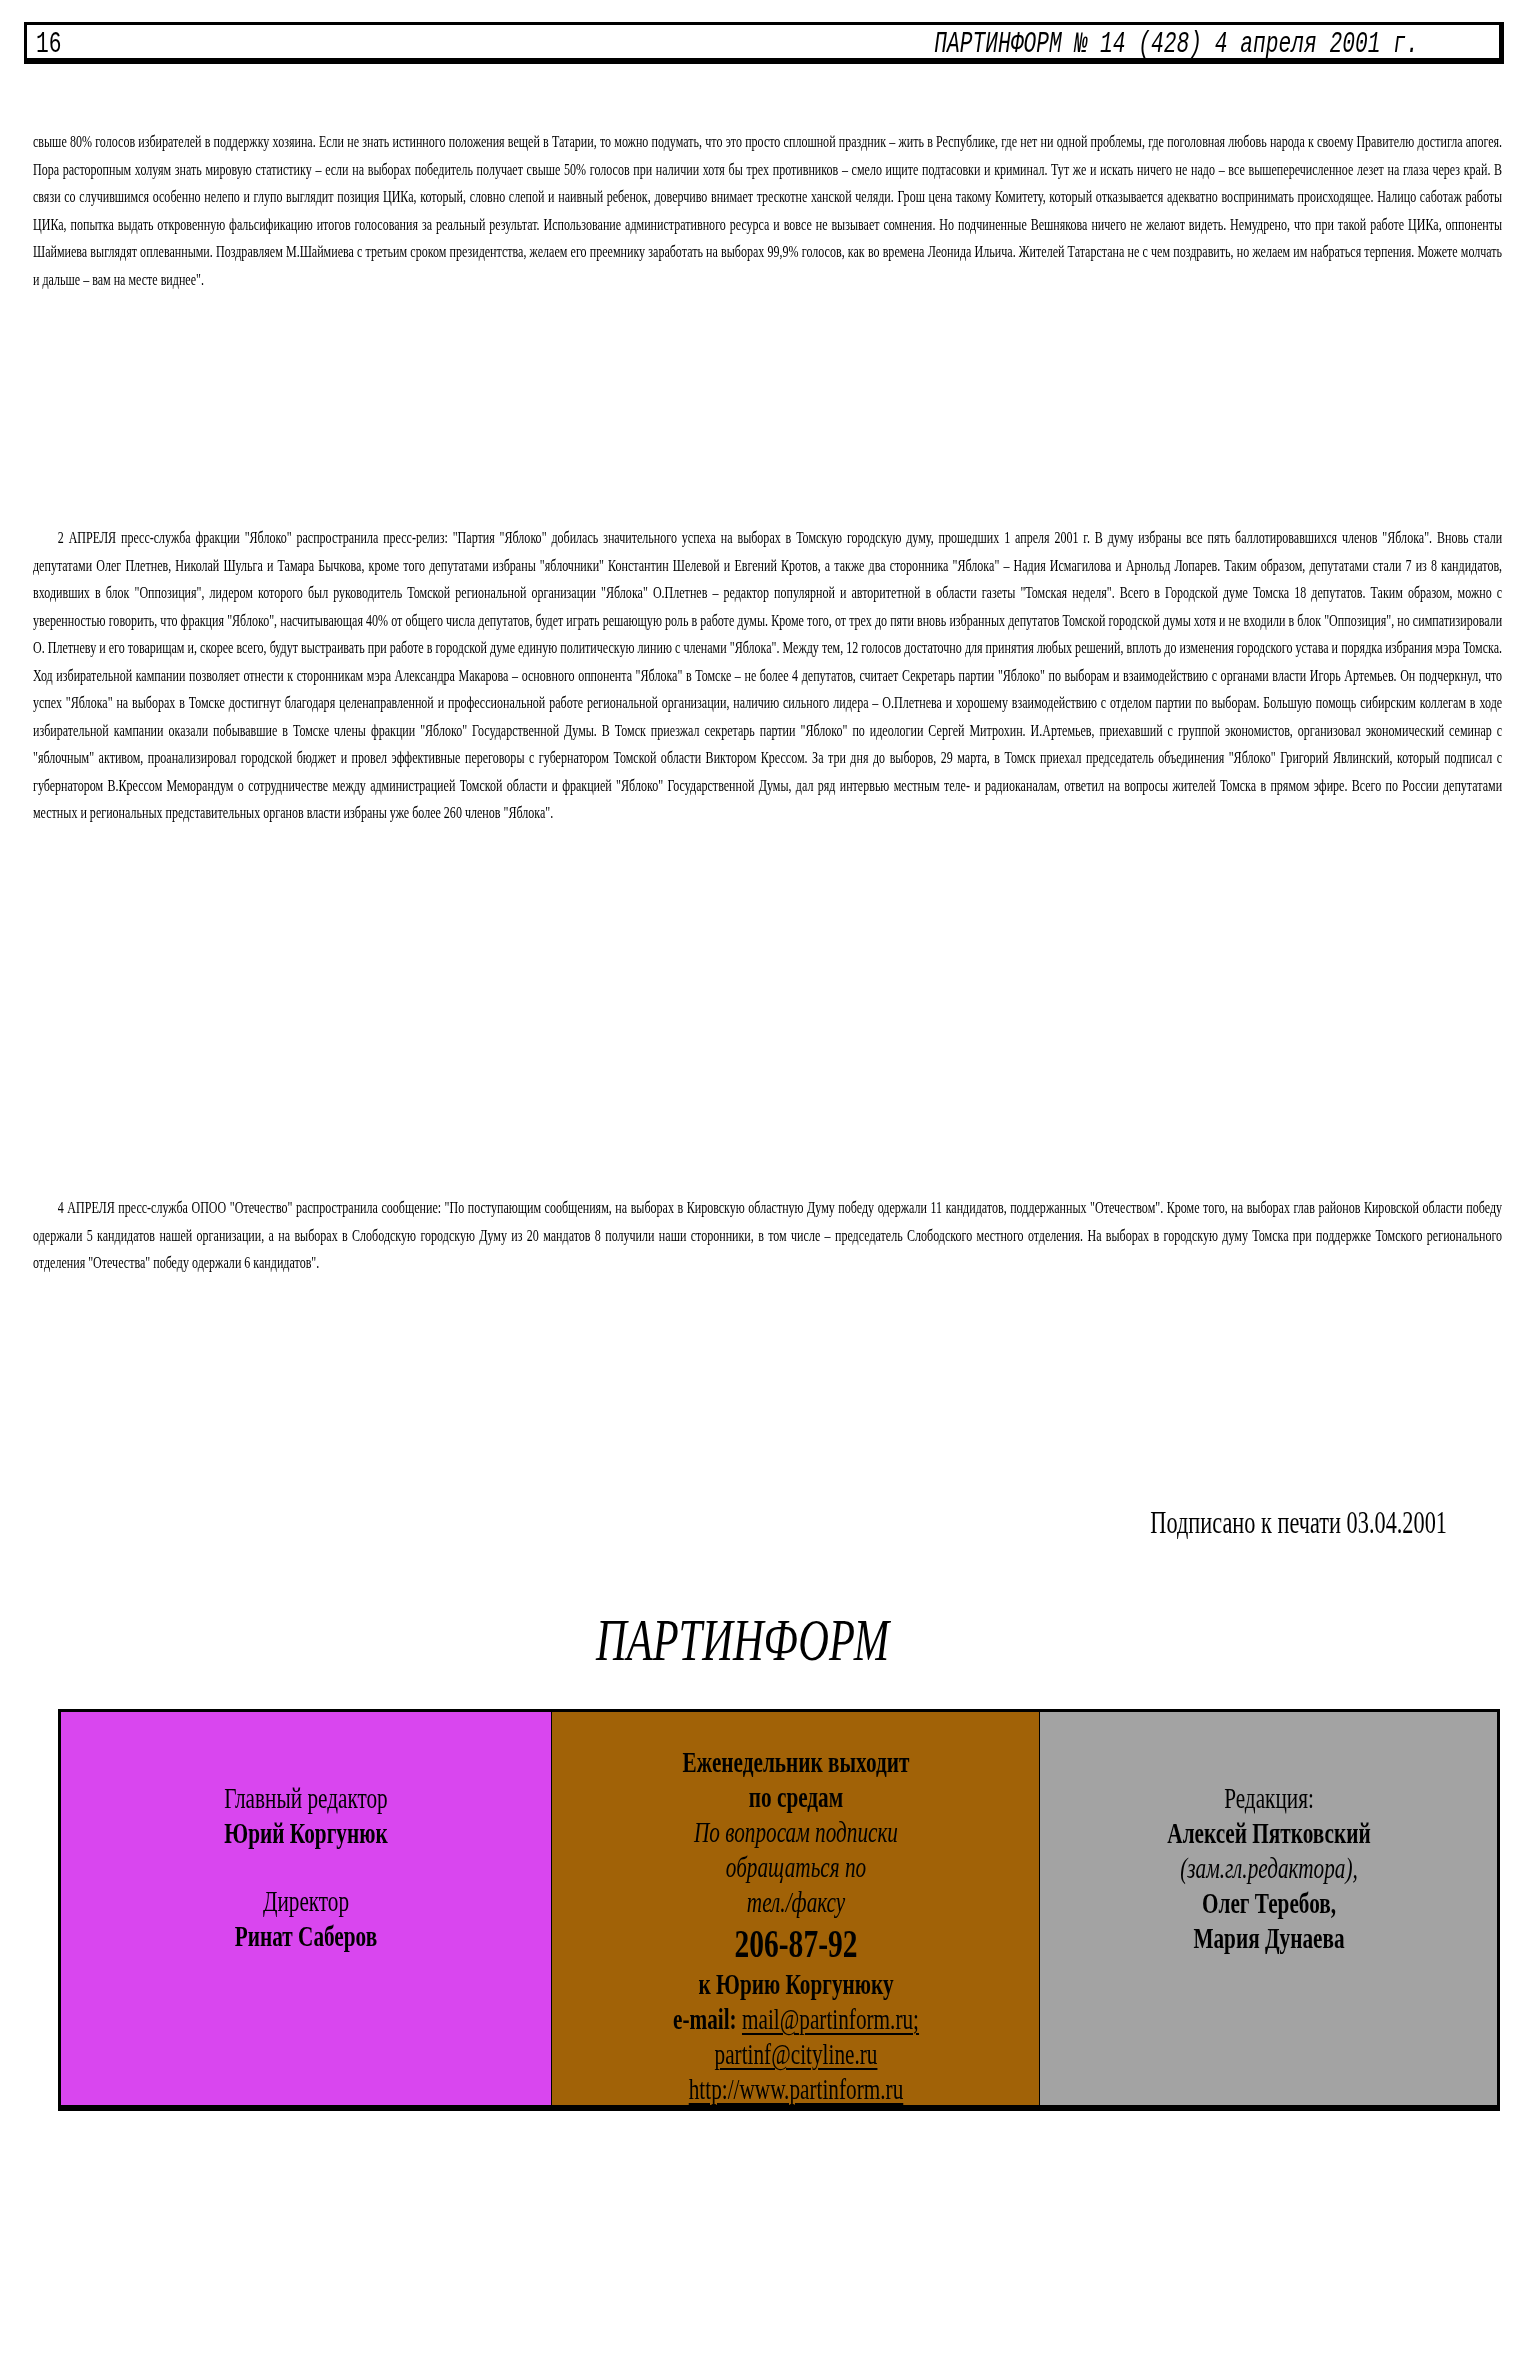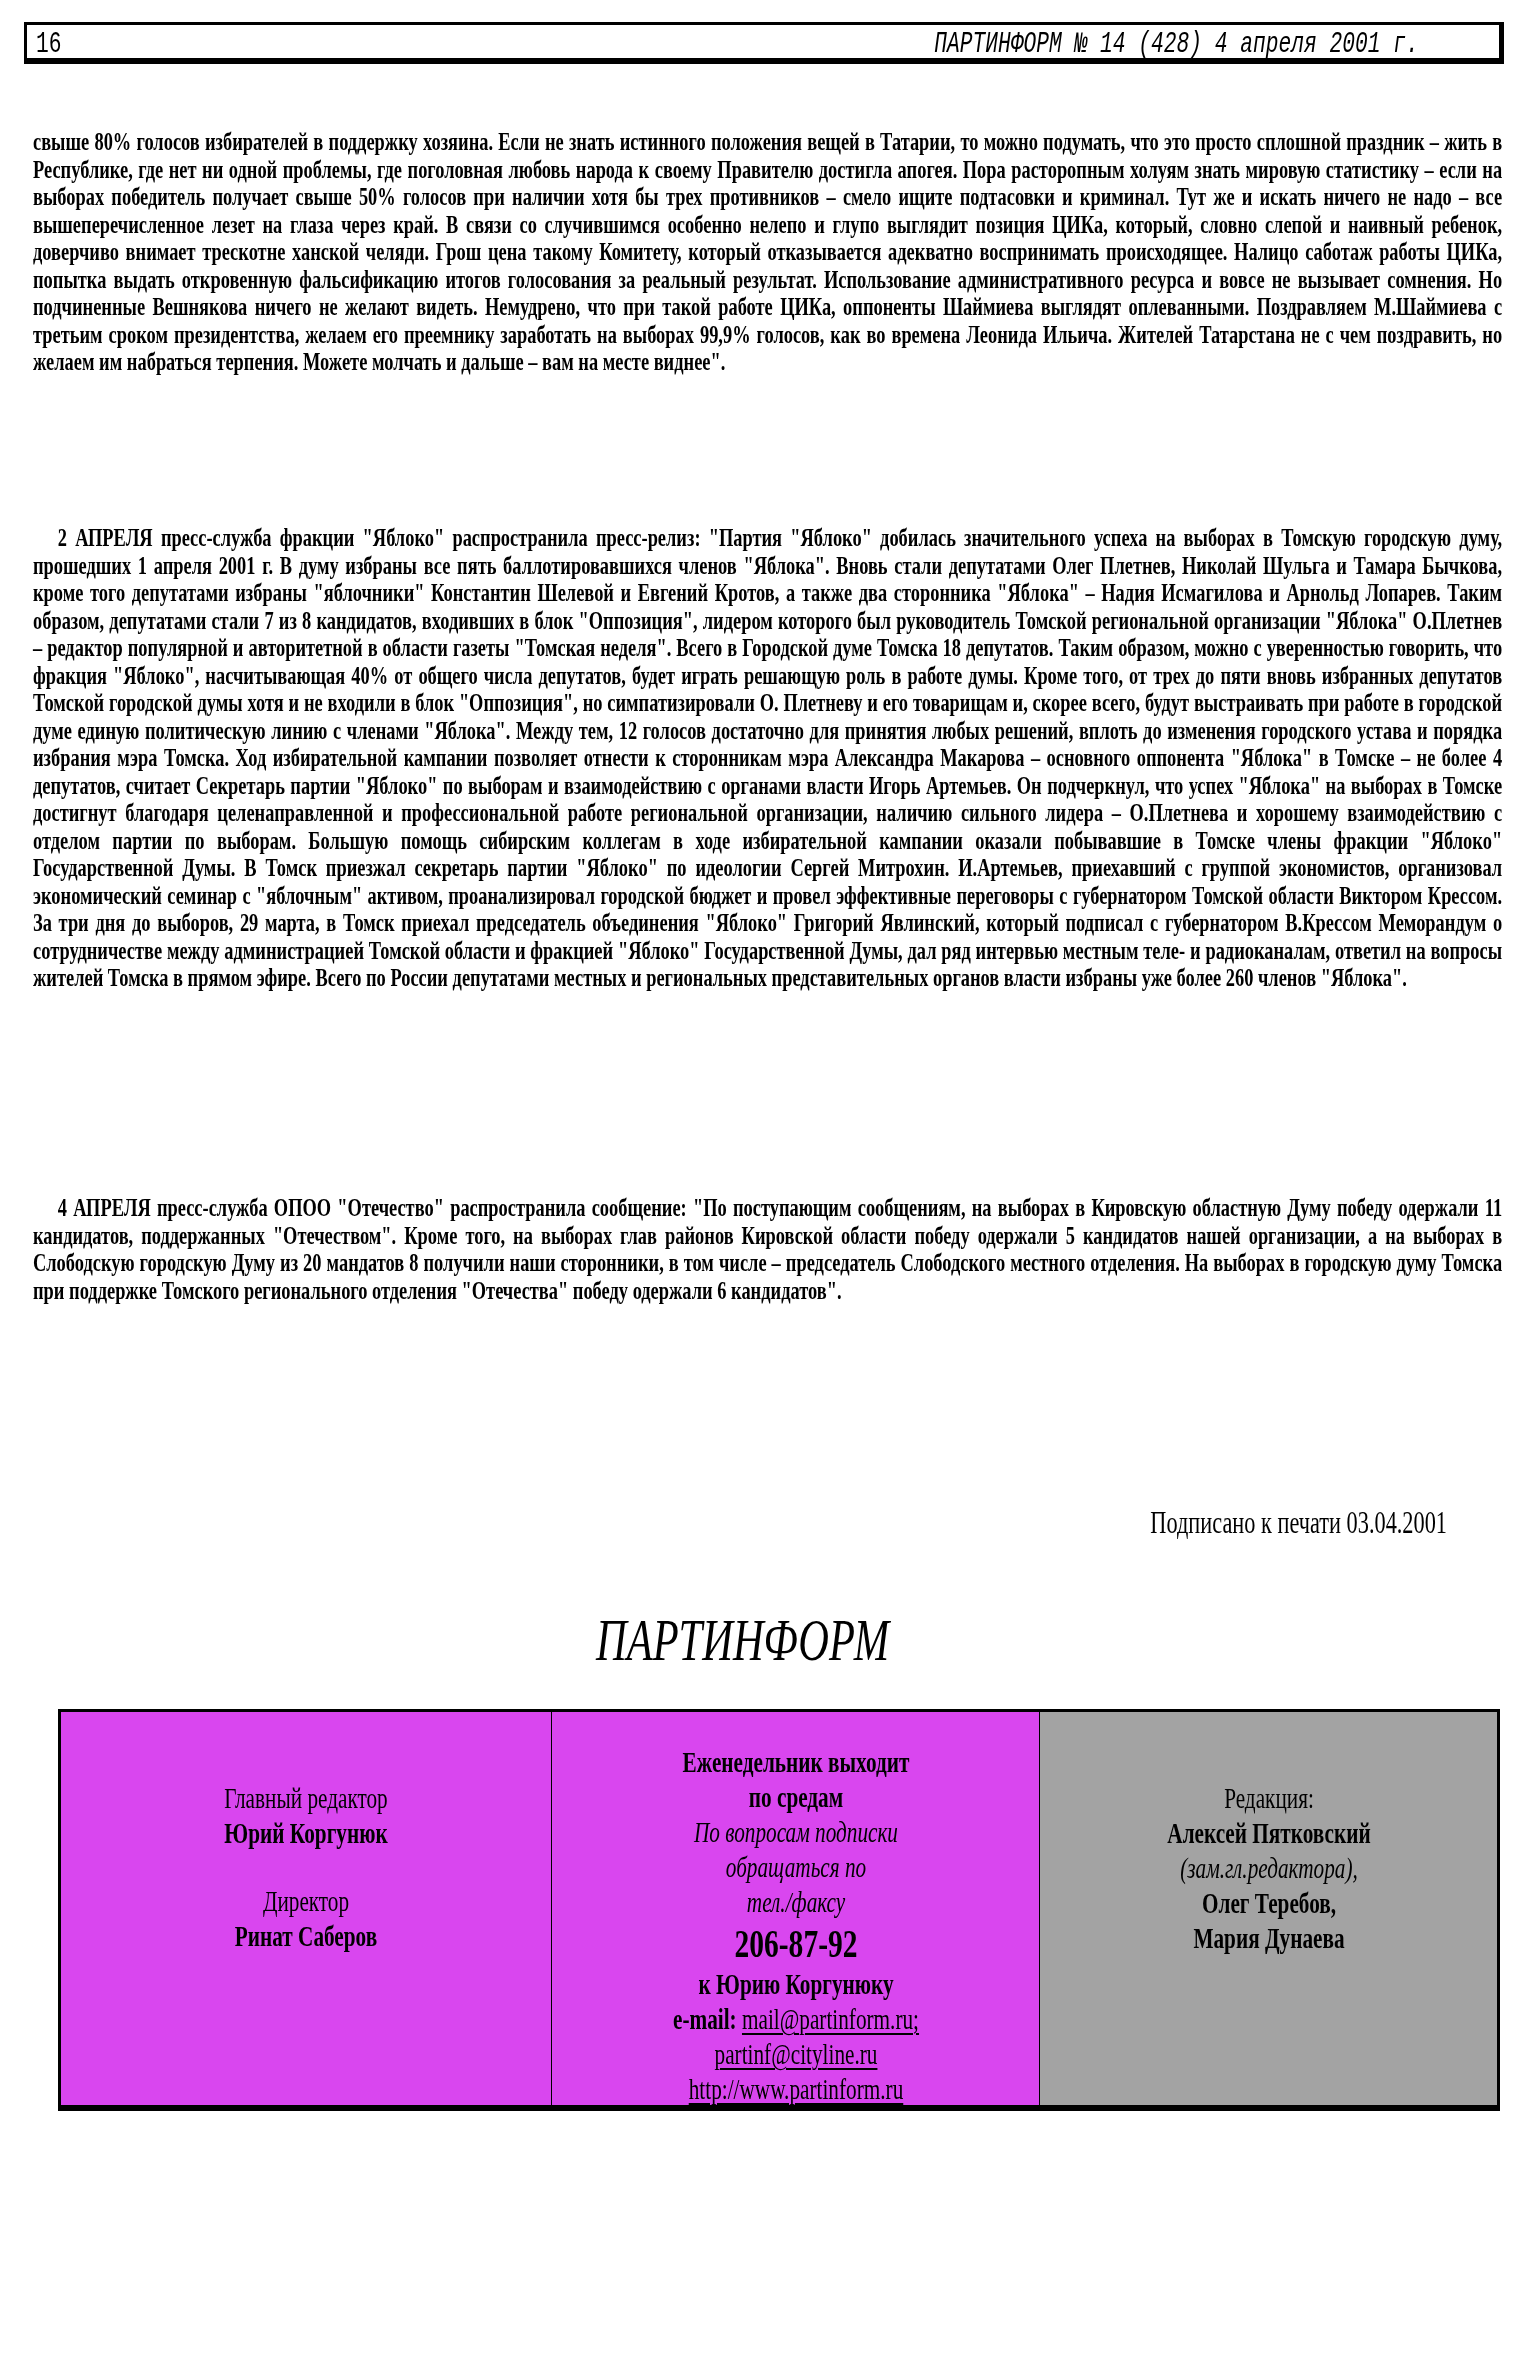--- a/index.html
+++ b/index.html
@@ -16,21 +16,21 @@
       position: absolute; left: 9px; top: 2.6px; font-size: 29.5px; line-height: 32px;
       transform: scaleX(0.72); transform-origin: left center;
     }
     .header-bar .issue {
       position: absolute; right: 80px; top: 2.6px; font-size: 29.5px; line-height: 32px; font-style: italic;
       transform: scaleX(0.72); transform-origin: right center; white-space: nowrap;
     }
 
     .article {
       position: absolute; left: 33px; width: 1471px;
-      font-weight: bold; font-size: 26px; line-height: 27.5px; text-align: justify;
+      font-weight: normal; font-size: 17px; line-height: 27.5px; text-align: justify;
       transform-origin: left top;
     }
     .article .inner { width: 2075px; transform: scaleX(0.708); transform-origin: left top; }
     .article p { text-align: justify; text-align-last: left; }
     .article p.indent { text-indent: 35px; }
 
     .signed {
       position: absolute; right: 90px; top: 1505px; font-size: 31px; line-height: 36px;
       transform: scaleX(0.72); transform-origin: right center; white-space: nowrap;
     }
@@ -38,21 +38,21 @@
       position: absolute; left: 596px; top: 1608px; font-size: 59px; line-height: 64px;
       font-style: italic; transform: scaleX(0.72); transform-origin: left center; white-space: nowrap;
     }
 
     .info-table {
       position: absolute; left: 58px; top: 1709px; width: 1442px; height: 402px;
       border: 3.8px solid #000; border-bottom-width: 6.4px; display: flex;
     }
     .info-col { position: relative; height: 100%; text-align: center; }
     .info-col.left { width: 491px; background: #d946ef; border-right: 1.9px solid #000; }
-    .info-col.mid { width: 488px; background: #d946ef; border-right: 1.9px solid #000; }
+    .info-col.mid { width: 488px; background: #a16207; border-right: 1.9px solid #000; }
     .info-col.right { flex: 1; background: #a3a3a3; }
     .info-col .stack {
       position: absolute; left: 50%; width: 640px; margin-left: -320px;
       transform: scaleX(0.72); transform-origin: center top;
     }
     .line { display: block; font-size: 29.5px; line-height: 35px; white-space: nowrap; }
     .bold { font-weight: bold; }
     .ital { font-style: italic; }
     .phone { font-size: 41px; line-height: 47px; font-weight: bold; }
     .link { text-decoration: underline; text-decoration-thickness: 1.9px; text-underline-offset: 3.8px; color: #000; }

